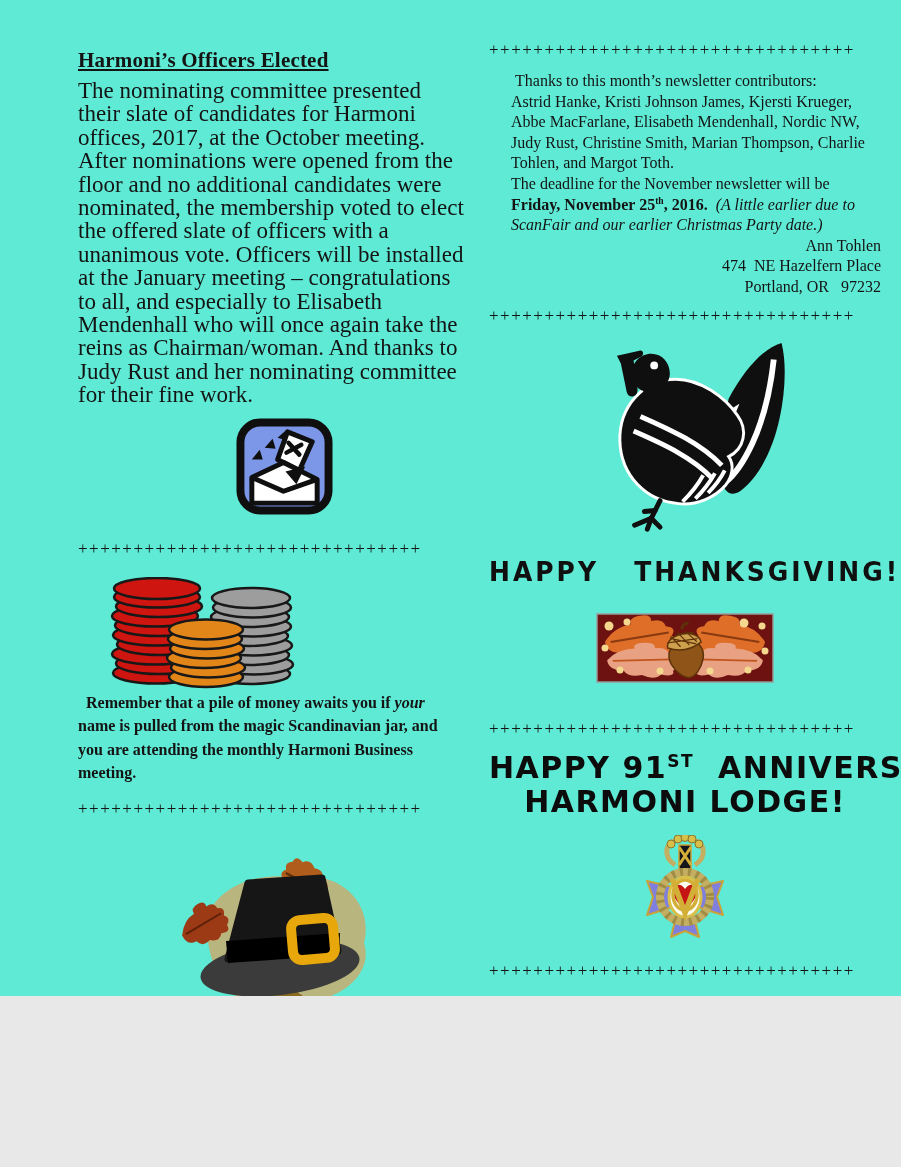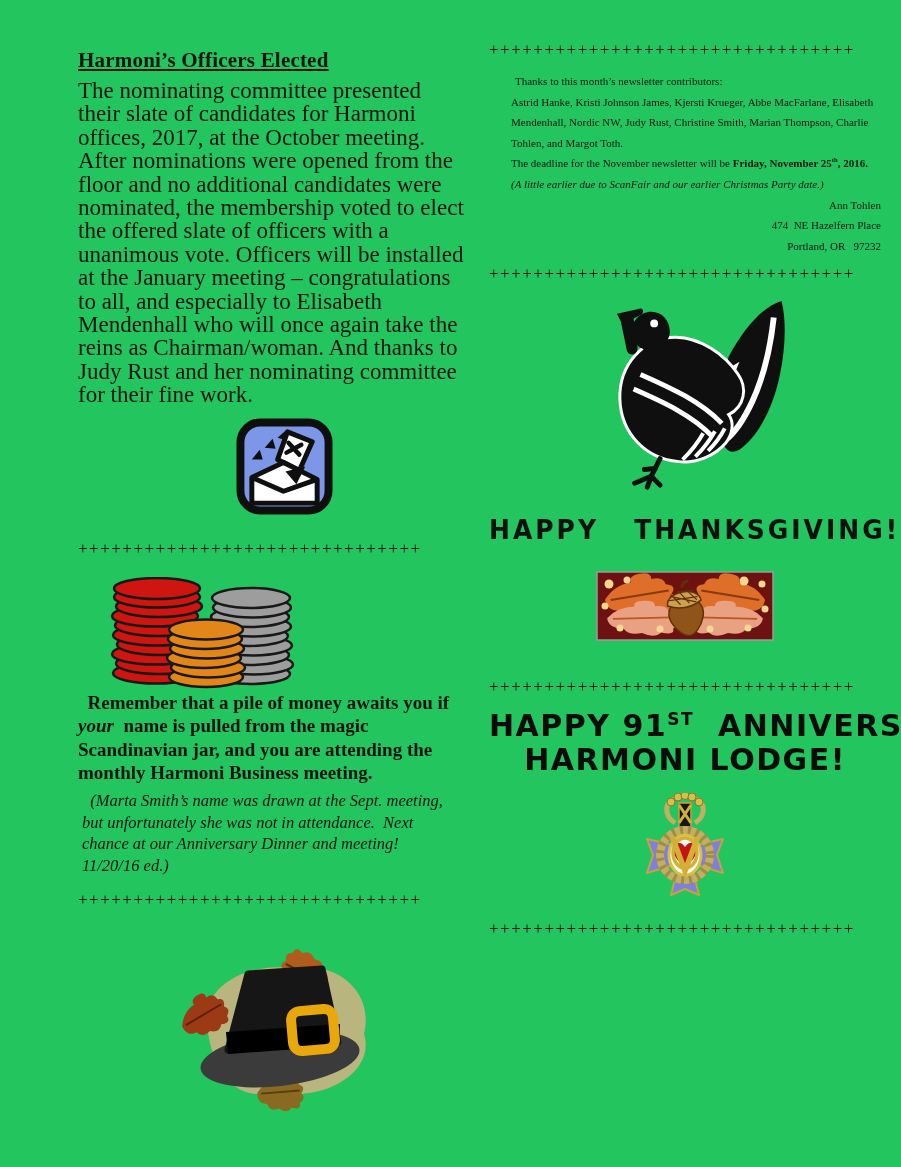--- a/index.html
+++ b/index.html
@@ -1,19 +1,19 @@
 <!DOCTYPE html>
 <html><head>
 <meta charset="utf-8">
 <style>
   * { margin:0; padding:0; box-sizing:border-box; }
   body { background:#e8e8e8; }
   .page {
-    position:relative; width:901px; height:1167px; margin:0 auto;
-    background:#22c55e; overflow:hidden;
+    position:relative; width:901px; height:996px; margin:0 auto;
+    background:#5eead4; overflow:hidden;
     font-family:"Liberation Serif", serif; color:#141414;
   }
   .col { position:absolute; }
   .col-left  { left:78px;  top:48px; width:386px; }
   .col-right { left:489px; top:40px; width:392px; }
 
   .heading { font-size:21px; font-weight:bold; text-decoration:underline; letter-spacing:.2px; margin-bottom:6px; }
   .body-text { font-size:23px; line-height:23.4px; }
   .pre { white-space:pre-wrap; }
 
@@ -22,25 +22,25 @@
   .divider.d2 { margin-top:14px; }
   .col-right .divider { margin-top:0; }
   .divider.rd2 { margin-top:8px; }
   .divider.rd3 { margin-top:36px; }
   .divider.rd4 { margin-top:14px; }
 
   .ballot-svg { display:block; width:97px; height:97px; margin:11px 0 0 158px; }
   .coins-svg  { display:block; width:206px; height:112px; margin:18px 0 0 16px; }
   .hat-svg    { display:block; width:238px; height:165px; margin:36px 0 0 84px; }
 
-  .money { font-size:19px; font-weight:bold; line-height:23.6px; margin-top:2px; }
+  .money { font-size:16px; font-weight:bold; line-height:23.6px; margin-top:2px; }
   .money em { font-style:italic; }
   .note { font-size:16.5px; font-style:italic; line-height:21.5px; margin:5px 0 0 4px; }
 
-  .rbody { font-size:11px; line-height:20.6px; }
+  .rbody { font-size:16px; line-height:20.6px; }
   .contrib-intro { padding-left:26px; margin-top:11px; }
   .contrib-names, .deadline { padding-left:22px; }
   .deadline .scripty { font-style:italic; }
   sup { vertical-align:super; font-size:0.6em; line-height:0; }
   .email-label { padding-left:41px; }
   .email-line  { padding-left:96px; }
   .email-line a { color:#2323cf; text-decoration:underline; cursor:pointer; }
   .call-line   { padding-left:59px; }
   .addr        { padding-left:96px;text-align:right; }
 
@@ -113,21 +113,20 @@
           <ellipse cx="114" cy="90.5" rx="37" ry="10"></ellipse>
         <ellipse cx="110" cy="81" rx="37" ry="10"></ellipse>
           <ellipse cx="113" cy="71.5" rx="37" ry="10"></ellipse>
         <ellipse cx="111" cy="62" rx="37" ry="10"></ellipse>
           <ellipse cx="112" cy="52.5" rx="37" ry="10"></ellipse>
       </g>
     </svg>
 
     <div class="money pre"><span>  Remember that a pile of money awaits you if </span><em>your</em><span>  name is pulled from the magic Scandinavian jar, and you are attending the monthly Harmoni Business meeting.</span></div>
 
-    <div class="note pre">  (Marta Smith’s name was drawn at the Sept. meeting, but unfortunately she was not in attendance.  Next chance at our Anniversary Dinner and meeting!   11/20/16 ed.)</div>
 
     <div class="divider d2">+++++++++++++++++++++++++++++++</div>
 
     <svg class="hat-svg" viewBox="0 0 238 165">
       <defs>
         <path id="leaf" d="M2,20 Q8,6 20,3 Q18,-3 26,-5 Q34,-7 34,0 Q42,-3 44,5 Q52,6 48,14 Q54,18 48,24 Q50,32 40,30 Q36,38 27,33 Q18,38 14,30 Q4,32 2,20 Z"></path>
       </defs>
       <path d="M45,80 C38,42 85,16 128,22 C178,14 212,48 202,88 C214,126 162,156 116,146 C70,158 50,122 45,80 Z" fill="#b9b57e"></path>
       <g transform="translate(12,62) rotate(-18)">
           <use href="#leaf" fill="#9c3a16"></use>

